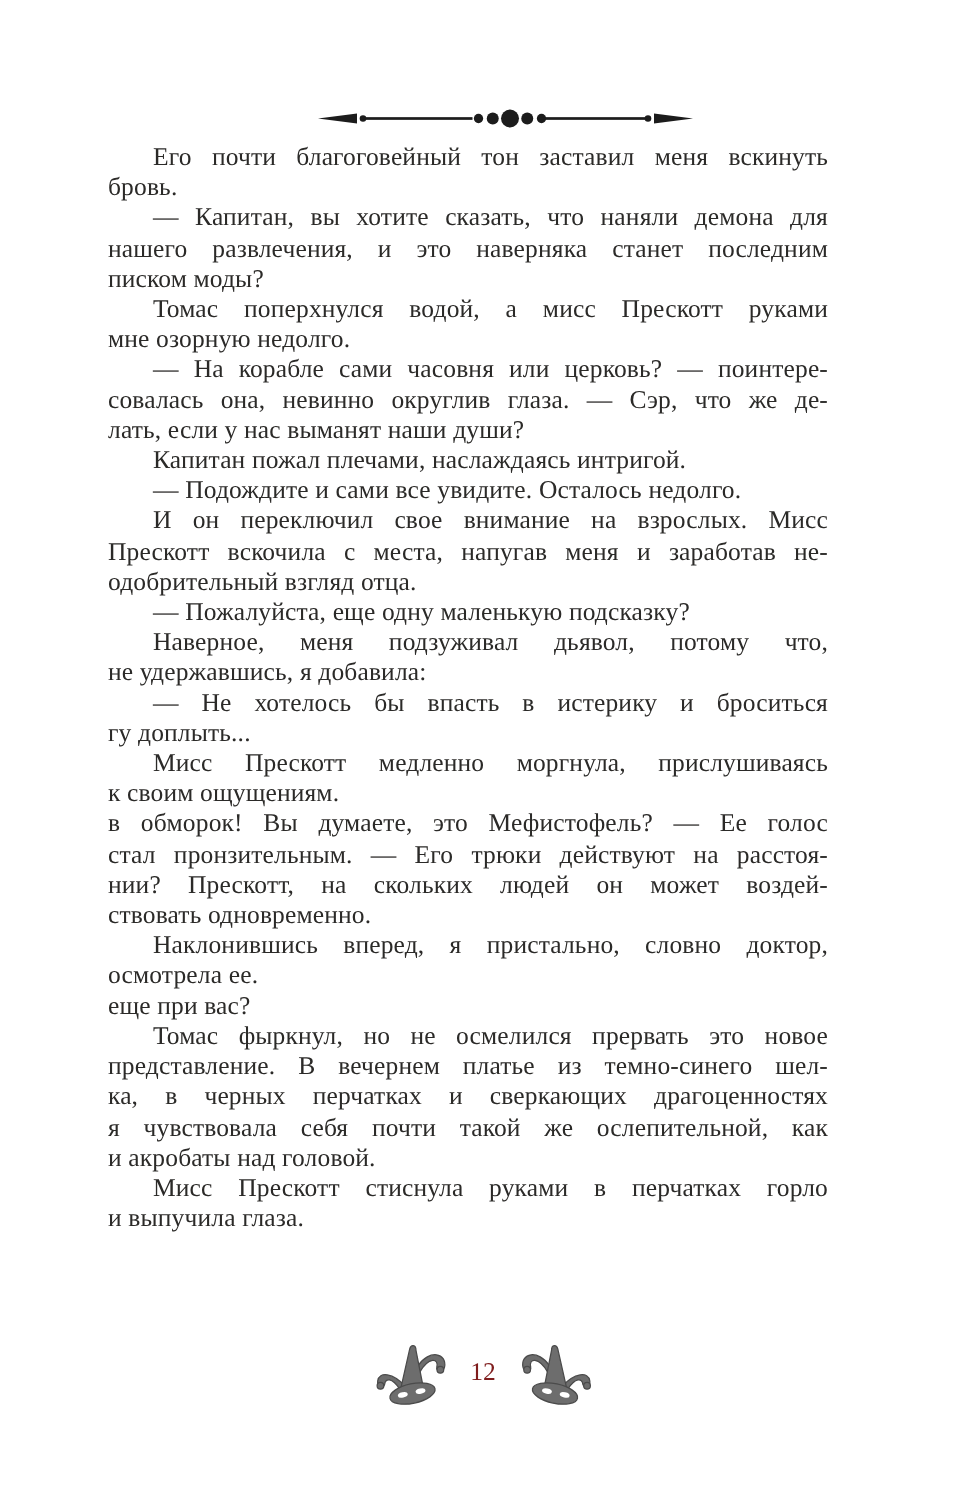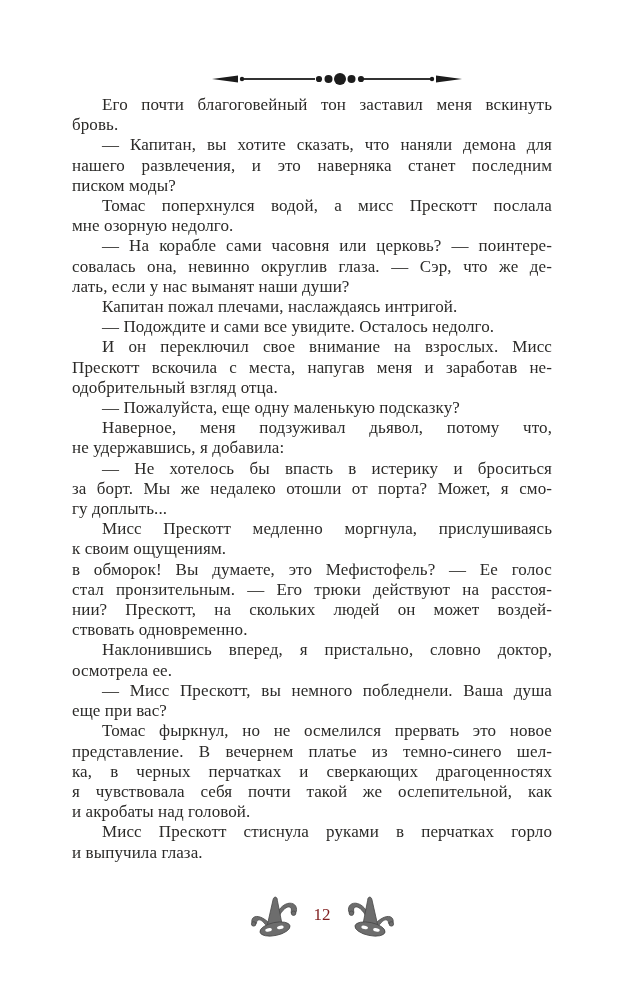--- a/index.html
+++ b/index.html
@@ -87,45 +87,43 @@
       <polygon points="250,8 224,4.6 224,11.4"></polygon>
     </g>
   </svg>
 
   <div class="text-block" id="text-block">
       <div class="line first">Его почти благоговейный тон заставил меня вскинуть</div>
       <div class="line last">бровь.</div>
       <div class="line first">— Капитан, вы хотите сказать, что наняли демона для</div>
       <div class="line">нашего развлечения, и это наверняка станет последним</div>
       <div class="line last">писком моды?</div>
-      <div class="line first">Томас поперхнулся водой, а мисс Прескотт послала</div>
+      <div class="line first">Томас поперхнулся водой, а мисс Прескотт руками</div>
       <div class="line last">мне озорную недолго.</div>
       <div class="line first">— На корабле сами часовня или церковь? — поинтере-</div>
       <div class="line">совалась она, невинно округлив глаза. — Сэр, что же де-</div>
       <div class="line last">лать, если у нас выманят наши души?</div>
       <div class="line first last">Капитан пожал плечами, наслаждаясь интригой.</div>
       <div class="line first last">— Подождите и сами все увидите. Осталось недолго.</div>
       <div class="line first">И он переключил свое внимание на взрослых. Мисс</div>
       <div class="line">Прескотт вскочила с места, напугав меня и заработав не-</div>
       <div class="line last">одобрительный взгляд отца.</div>
       <div class="line first last">— Пожалуйста, еще одну маленькую подсказку?</div>
       <div class="line first">Наверное, меня подзуживал дьявол, потому что,</div>
       <div class="line last">не удержавшись, я добавила:</div>
       <div class="line first">— Не хотелось бы впасть в истерику и броситься</div>
-      <div class="line">за борт. Мы же недалеко отошли от порта? Может, я смо-</div>
       <div class="line last">гу доплыть...</div>
       <div class="line first">Мисс Прескотт медленно моргнула, прислушиваясь</div>
       <div class="line last">к своим ощущениям.</div>
       <div class="line">в обморок! Вы думаете, это Мефистофель? — Ее голос</div>
       <div class="line">стал пронзительным. — Его трюки действуют на расстоя-</div>
       <div class="line">нии? Прескотт, на скольких людей он может воздей-</div>
       <div class="line last">ствовать одновременно.</div>
       <div class="line first">Наклонившись вперед, я пристально, словно доктор,</div>
       <div class="line last">осмотрела ее.</div>
-      <div class="line first">— Мисс Прескотт, вы немного побледнели. Ваша душа</div>
       <div class="line last">еще при вас?</div>
       <div class="line first">Томас фыркнул, но не осмелился прервать это новое</div>
       <div class="line">представление. В вечернем платье из темно-синего шел-</div>
       <div class="line">ка, в черных перчатках и сверкающих драгоценностях</div>
       <div class="line">я чувствовала себя почти такой же ослепительной, как</div>
       <div class="line last">и акробаты над головой.</div>
       <div class="line first">Мисс Прескотт стиснула руками в перчатках горло</div>
       <div class="line last">и выпучила глаза.</div>
     </div>
 

